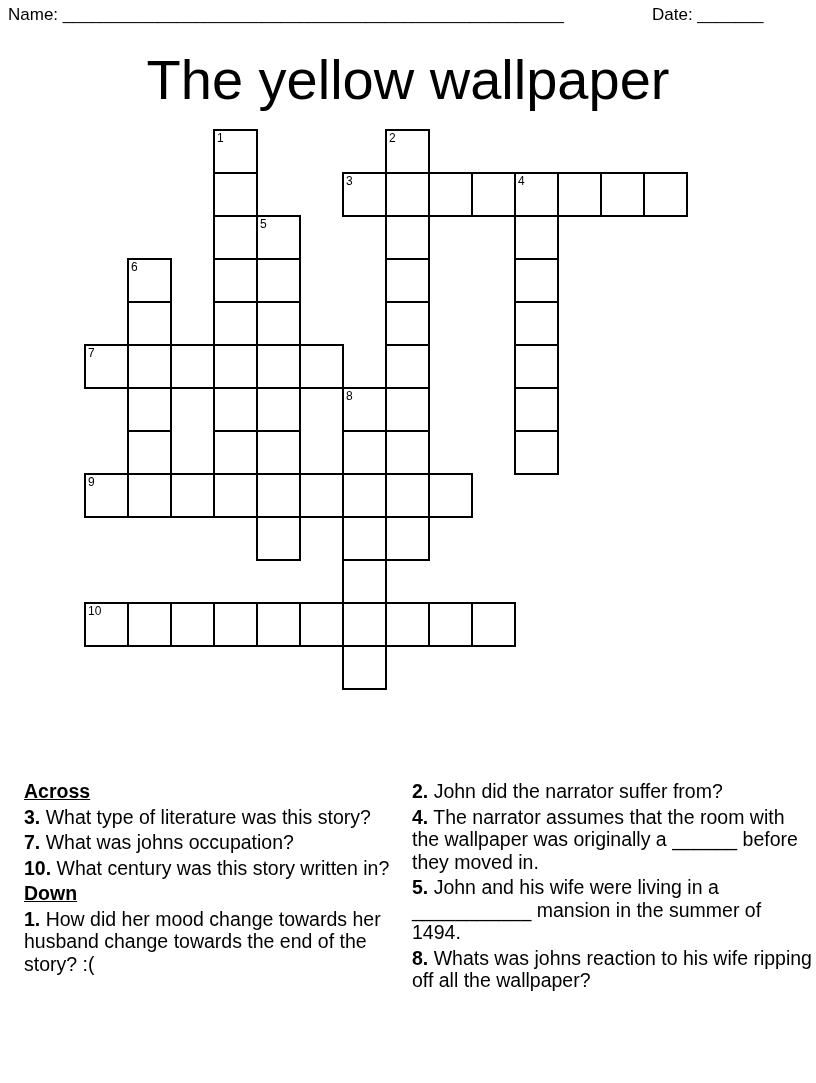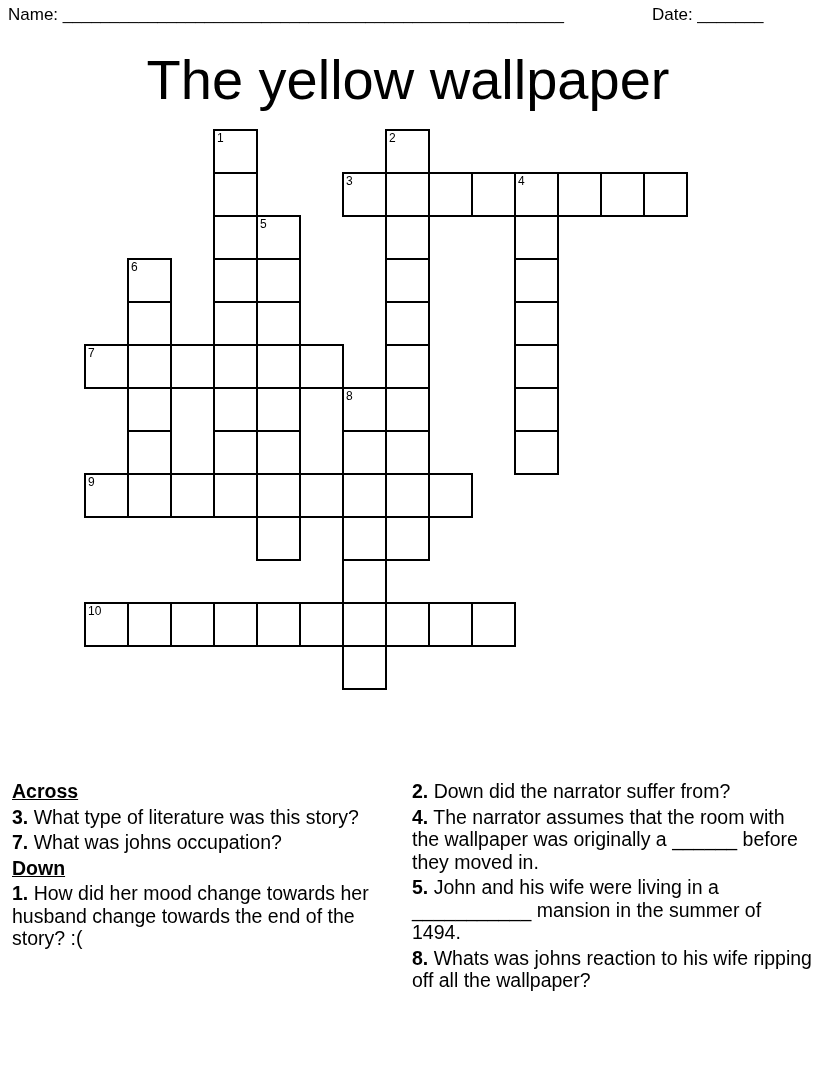--- a/index.html
+++ b/index.html
@@ -7,21 +7,21 @@
          font-family: "Liberation Sans", sans-serif; color: #000; }
   .header-line { position: absolute; top: 5px; left: 8px; font-size: 17px; white-space: nowrap; }
   .header-line.date { left: 652px; }
   .title { position: absolute; top: 46px; left: 0; width: 816px; text-align: center;
            font-size: 56px; line-height: 68px; }
   .grid { position: absolute; left: 85px; top: 130px; }
   .cell { position: absolute; width: 43px; height: 43px; box-sizing: border-box;
           border: 2px solid #000; background: #fff; margin-left: -1px; margin-top: -1px; width: 45px; height: 45px; }
   .cell .num { position: absolute; top: 1px; left: 2px; font-size: 12px; line-height: 12px; }
   .clues { position: absolute; top: 780px; font-size: 19.5px; line-height: 22.5px; }
-  .clues.left { left: 12px; width: 395px; }
+  .clues.left { left: 24px; width: 395px; }
   .clues.right { left: 412px; width: 400px; }
   .section-title { font-weight: bold; text-decoration: underline; margin-bottom: 3px; }
   .clue { margin-bottom: 3px; }
   .clue b { font-weight: bold; }
 </style>
 </head>
 <body>
 
 <div class="header-line">Name: _____________________________________________________</div>
 <div class="header-line date">Date: _______</div>
@@ -117,22 +117,23 @@
     <div class="cell" style="left: 215px; top: 473px;"></div>
     <div class="cell" style="left: 301px; top: 473px;"></div>
     <div class="cell" style="left: 344px; top: 473px;"></div>
     <div class="cell" style="left: 387px; top: 473px;"></div>
   </div>
 
 <div class="clues left">
   <div class="section-title">Across</div>
   <div class="clue"><b>3.</b><span> What type of literature was this story?</span></div>
   <div class="clue"><b>7.</b><span> What was johns occupation?</span></div>
+  <div class="clue"><b>10.</b><span> What century was this story written in?</span></div>
   <div class="section-title">Down</div>
   <div class="clue"><b>1.</b><span> How did her mood change towards her husband change towards the end of the story? :(</span></div>
 </div>
 
 <div class="clues right">
-  <div class="clue"><b>2.</b><span> Down did the narrator suffer from?</span></div>
+  <div class="clue"><b>2.</b><span> John did the narrator suffer from?</span></div>
   <div class="clue"><b>4.</b><span> The narrator assumes that the room with the wallpaper was originally a ______ before they moved in.</span></div>
   <div class="clue"><b>5.</b><span> John and his wife were living in a ___________ mansion in the summer of 1494.</span></div>
   <div class="clue"><b>8.</b><span> Whats was johns reaction to his wife ripping off all the wallpaper?</span></div>
 </div>
 
 </body></html>

